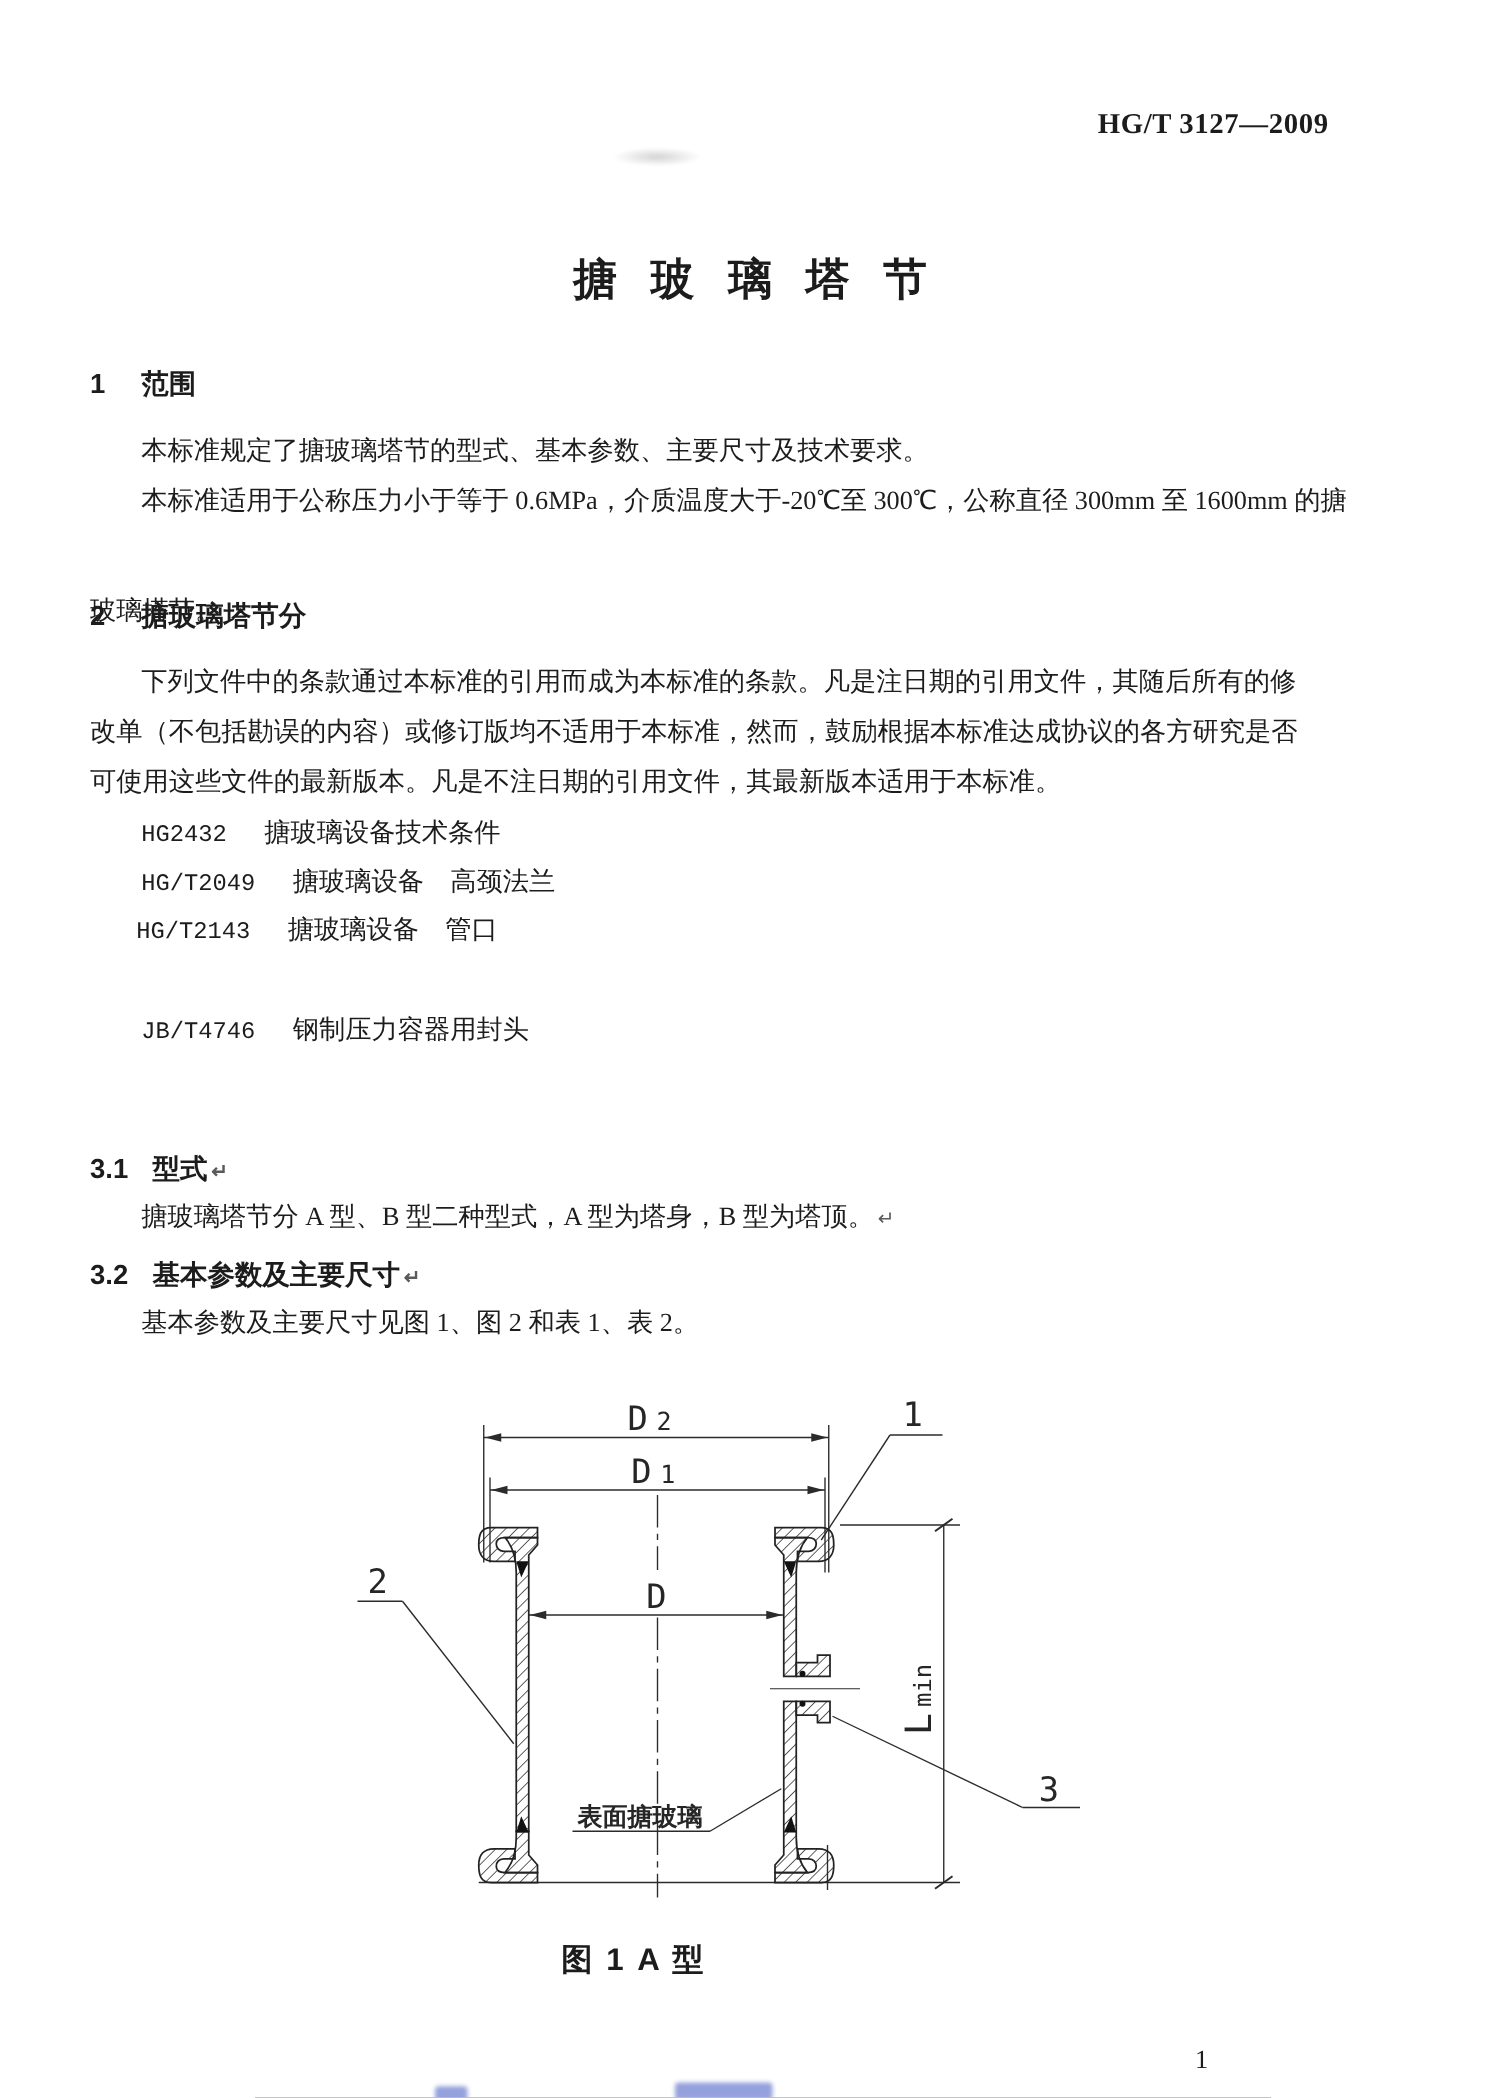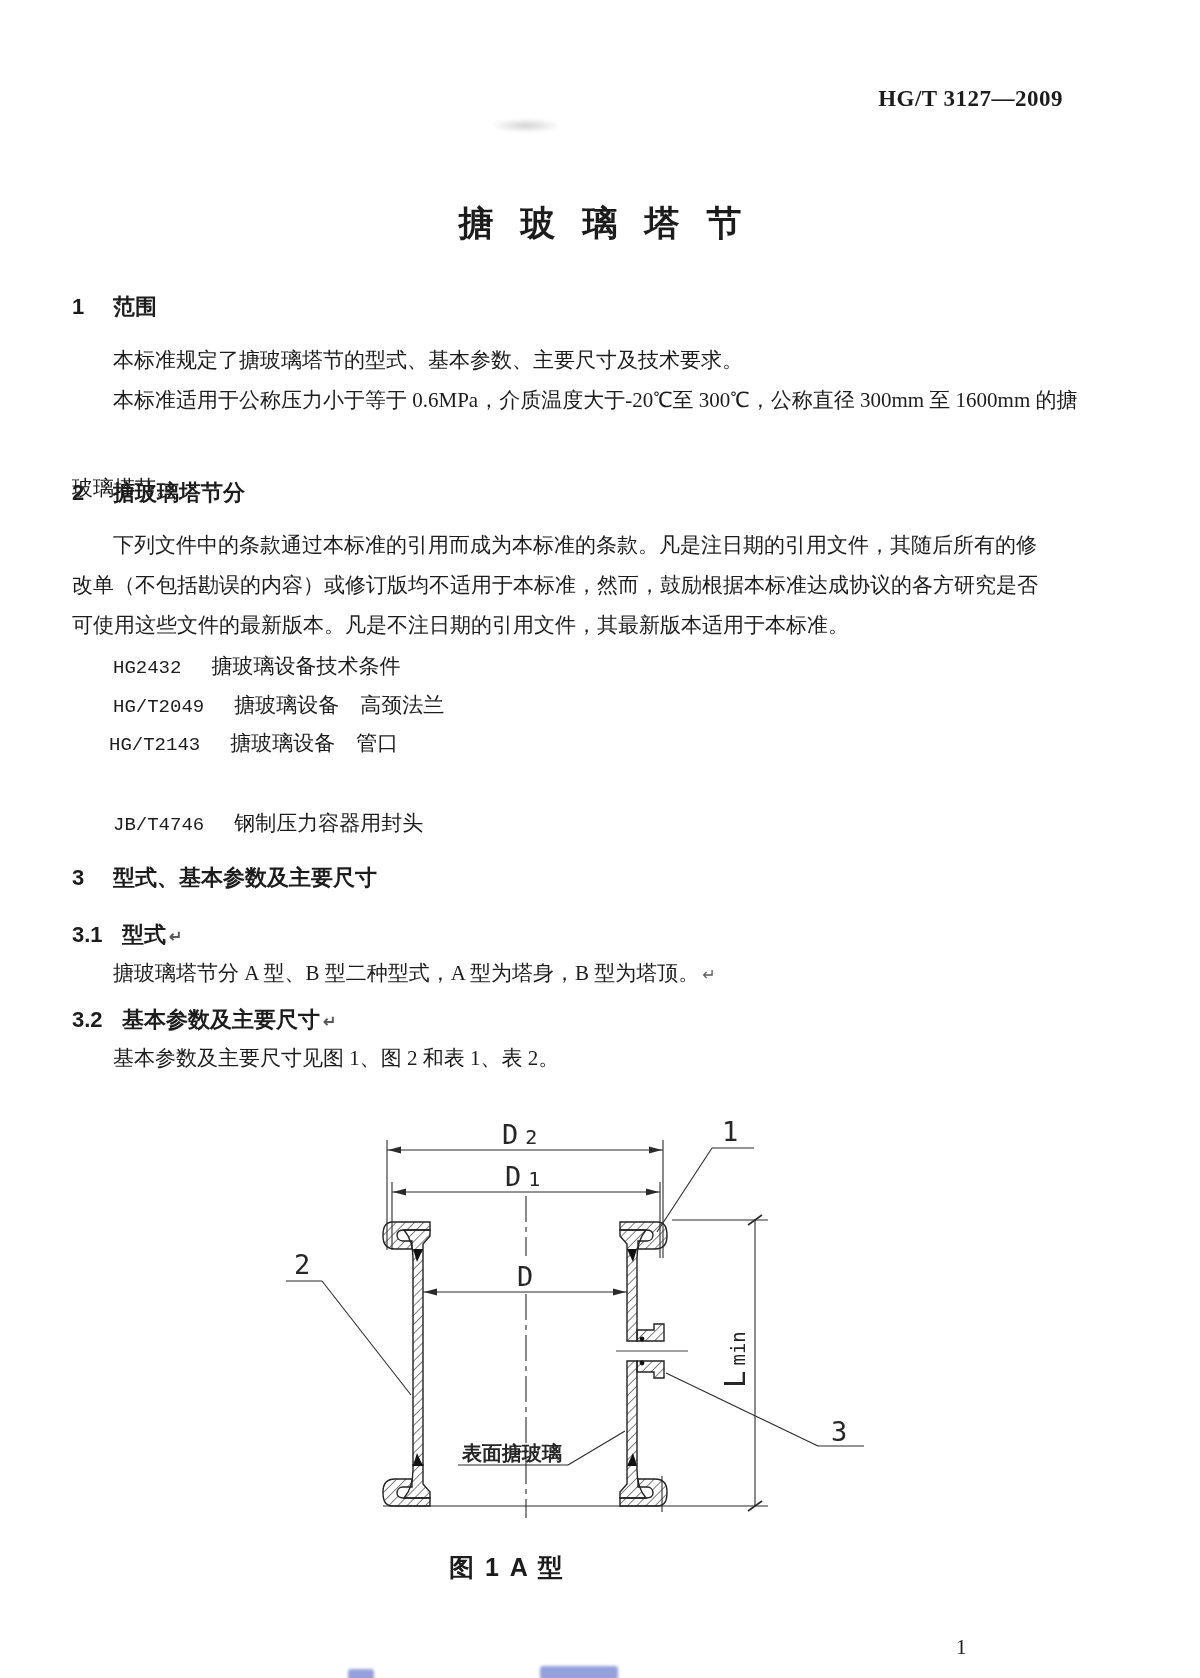--- a/index.html
+++ b/index.html
@@ -67,23 +67,20 @@
   <div class="abs ref-line" style="left:113px; top:691px;">
     <span class="ref-code">HG/T2049</span><span>搪玻璃设备　高颈法兰</span>
   </div>
   <div class="abs ref-line" style="left:109px; top:729px;">
     <span class="ref-code">HG/T2143</span><span>搪玻璃设备　管口</span>
   </div>
   <div class="abs ref-line" style="left:113px; top:809px;">
     <span class="ref-code">JB/T4746</span><span>钢制压力容器用封头</span>
   </div>
 
-  <div class="abs sec-head" style="left:72px; top:863px;">
-    <span class="sec-num">3</span><span>型式、基本参数及主要尺寸</span>
-  </div>
 
   <div class="abs sec-head" style="left:72px; top:920px;">
     <span class="sec-num w2">3.1</span><span>型式</span><span class="ret-mark">↵</span>
   </div>
 
   <div class="abs body-line" style="left:113px; top:959px;">
     <span>搪玻璃塔节分 A 型、B 型二种型式，A 型为塔身，B 型为塔顶。</span><span class="ret-mark">↵</span>
   </div>
 
   <div class="abs sec-head" style="left:72px; top:1005px;">

